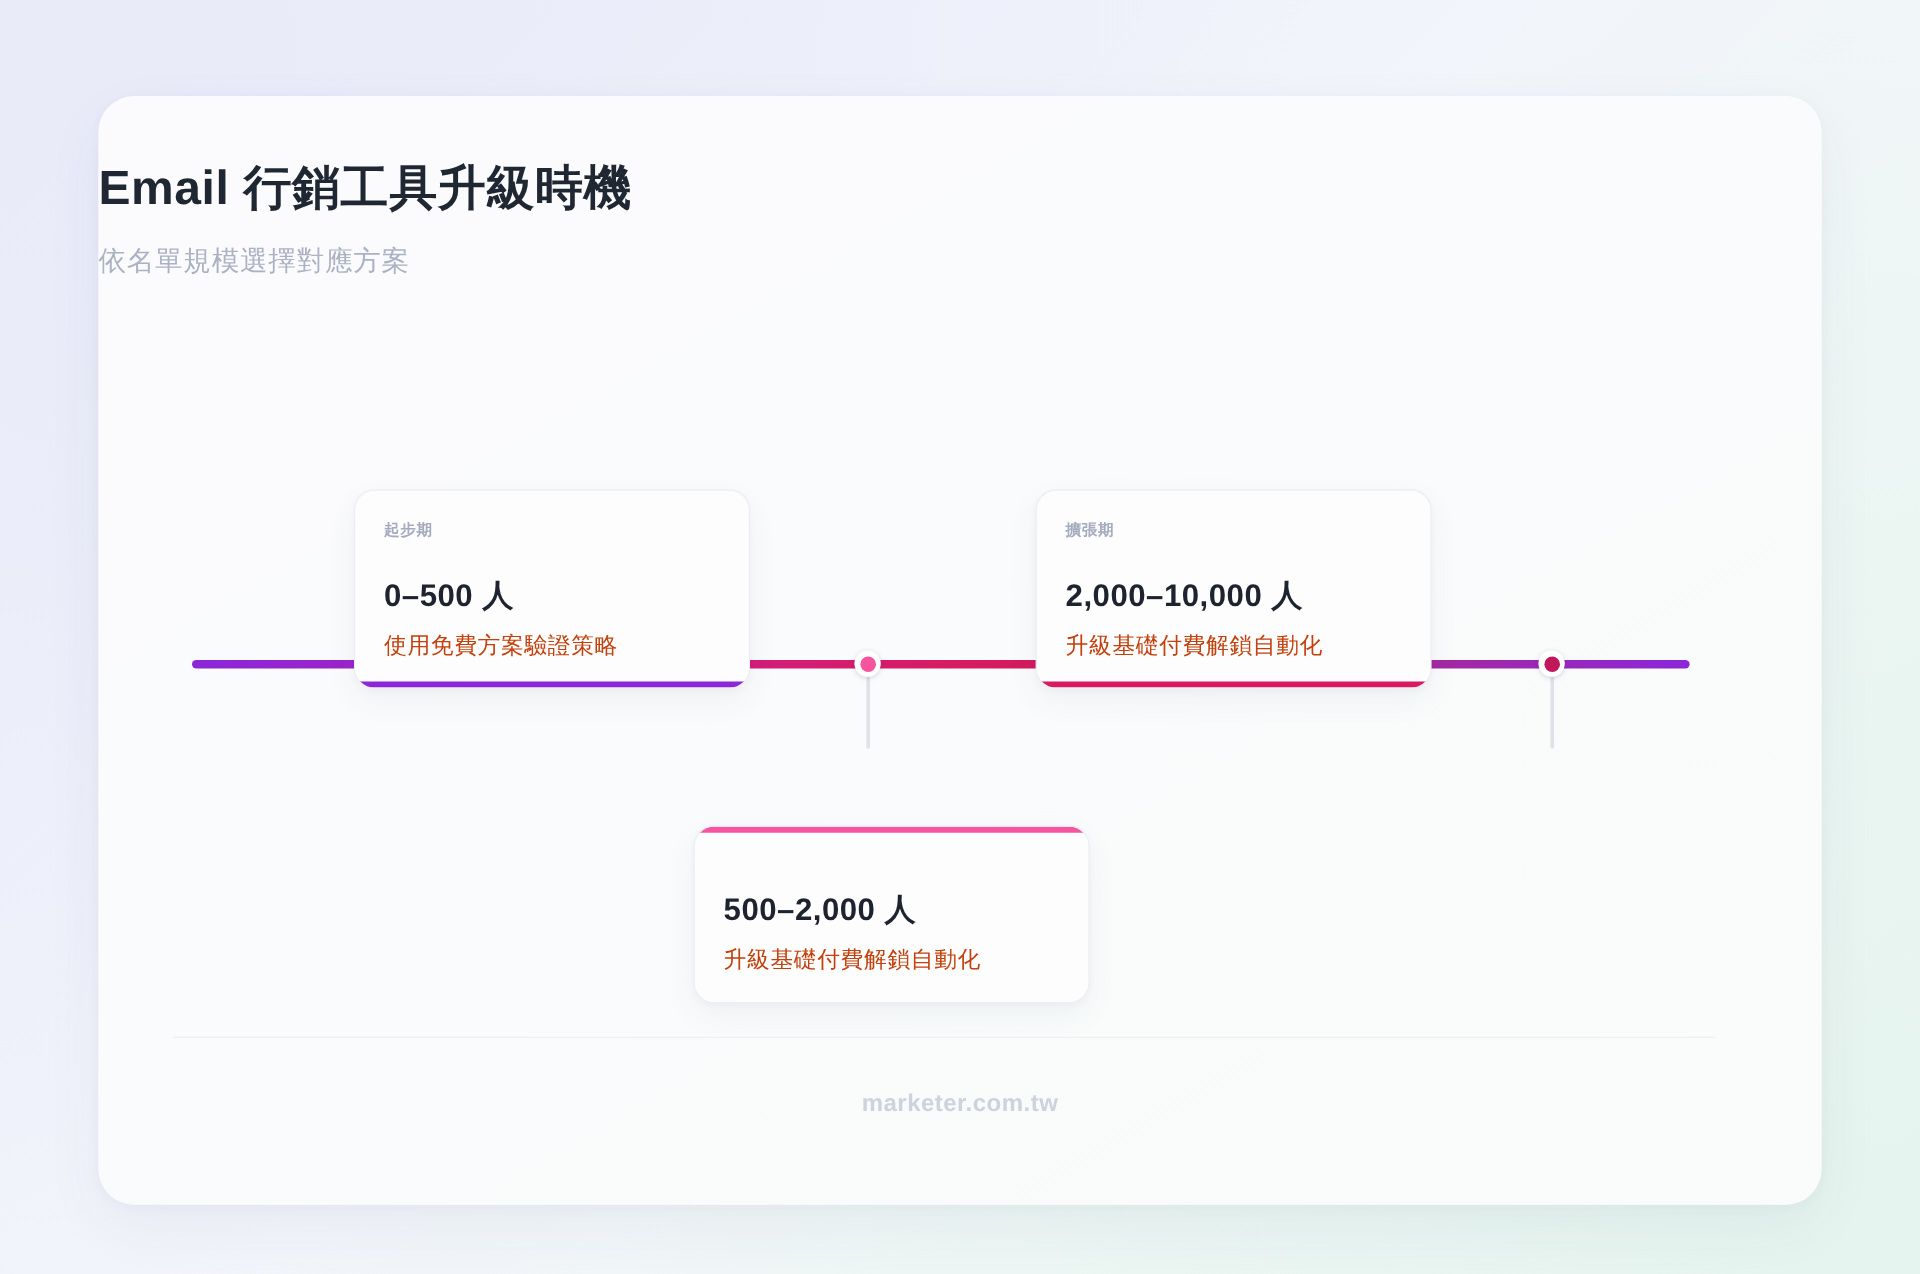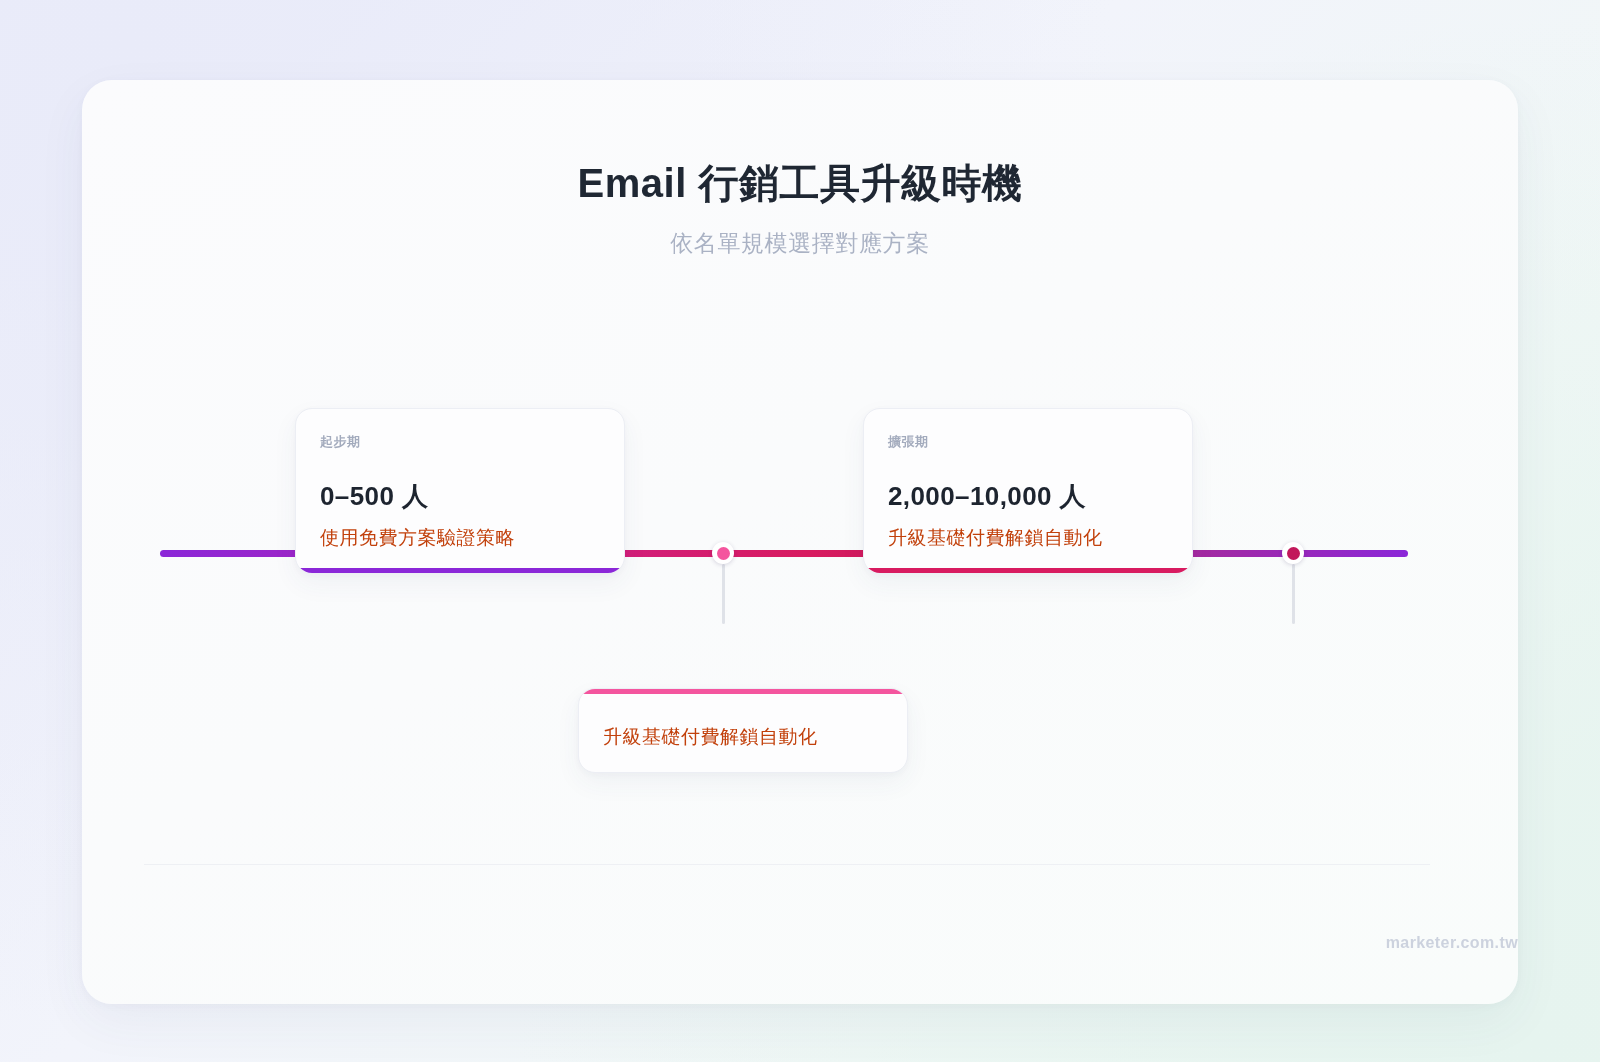--- a/index.html
+++ b/index.html
@@ -25,21 +25,21 @@
     left: 82px;
     top: 80px;
     width: 1436px;
     height: 924px;
     background: linear-gradient(150deg, #fbfbfd 0%, #fafbfc 45%, #f9fcfb 100%);
     border-radius: 30px;
     box-shadow: 0 18px 50px rgba(60,70,110,0.055), 0 2px 10px rgba(60,70,110,0.03);
   }
 
   
-  .hdr { position: absolute; left: 0; top: 78px; width: 100%; text-align: center; }
+  .hdr { position: absolute; left: 0; top: 52px; width: 100%; }
   .hdr-title {
     font-size: 40px;
     font-weight: 700;
     color: #1f2733;
     letter-spacing: 0.5px;
     line-height: 1.25;
   }
   .hdr-sub {
     margin-top: 20px;
     font-size: 23px;
@@ -151,24 +151,24 @@
     position: absolute;
     left: 62px;
     top: 784px;
     width: 1286px;
     height: 1px;
     background: #eef0f4;
   }
   .footer {
     position: absolute;
     left: 0;
-    top: 854px;
+    top: 829px;
     width: 100%;
-    text-align: right;
-    font-size: 16px;
+    text-align: center;
+    font-size: 20px;
     font-weight: 700;
     color: #ccd2de;
     letter-spacing: 0.4px;
   }
 </style>
 </head>
 <body>
 
 <div class="panel">
 
@@ -210,20 +210,21 @@
   </div>
 
   <div class="card above" style="left:213px;">
     <div class="c-stage">起步期</div>
     <div class="c-range">0–500 人</div>
     <div class="c-note">使用免費方案驗證策略</div>
     <div class="accent" style="background:#8b27d8;"></div>
   </div>
 
   <div class="card below" style="left:496px;">
+    <div class="c-range">500–2,000 人</div>
     <div class="c-note">升級基礎付費解鎖自動化</div>
     <div class="accent" style="background:#f4559e;"></div>
   </div>
 
   <div class="card above" style="left:781px;">
     <div class="c-stage">擴張期</div>
     <div class="c-range">2,000–10,000 人</div>
     <div class="c-note">升級基礎付費解鎖自動化</div>
     <div class="accent" style="background:#d81b60;"></div>
   </div>

